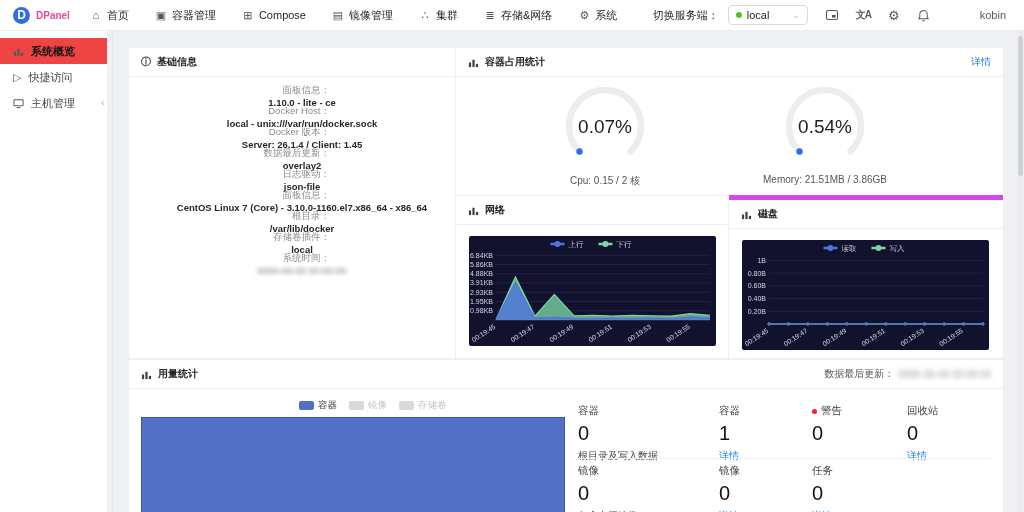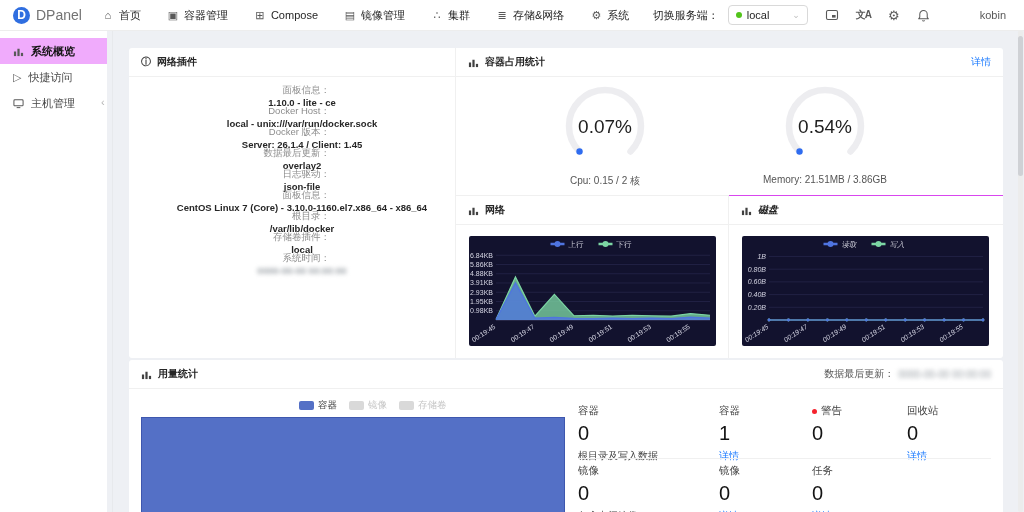--- a/index.html
+++ b/index.html
@@ -4,55 +4,55 @@
 <style>
   html,body{margin:0;padding:0;background:#dfe2e6;}
   .screen{position:relative;width:1024px;height:512px;background:#eef0f4;overflow:hidden;
           font-family:"Liberation Sans",sans-serif;color:#333;}
   
   .hdr{position:absolute;top:0;left:0;right:0;height:30px;background:#fff;border-bottom:1px solid #ededed;
        display:flex;align-items:center;z-index:9;}
   .brand{display:flex;align-items:center;gap:6px;padding:0 20px 0 13px;}
   .logo{width:17px;height:17px;border-radius:50%;background:#2f6ee0;color:#fff;font-size:12px;font-weight:700;
         display:flex;align-items:center;justify-content:center;}
-  .brand-name{font-size:14px;font-weight:400;color:#737373;}
+  .brand-name{font-size:10px;font-weight:700;color:#ec4899;}
   .nav{display:flex;align-items:center;gap:26px;font-size:11px;color:#262626;}
   .nav-item{display:flex;align-items:center;gap:5px;cursor:pointer;white-space:nowrap;}
   .nav-ic{color:#595959;font-size:11px;width:12px;text-align:center;line-height:1;}
   .hright{margin-left:auto;display:flex;align-items:center;gap:17px;padding-right:18px;font-size:11px;color:#262626;}
   .sel-label{white-space:nowrap;margin-right:-8px;}
   .select{width:80px;height:20px;border:1px solid #d9d9d9;border-radius:4px;background:#fff;
           display:flex;align-items:center;gap:5px;padding:0 7px;box-sizing:border-box;}
   .gdot{width:6px;height:6px;border-radius:50%;background:#52c41a;flex:none;}
   .sel-val{font-size:11px;color:#262626;}
   .chev{margin-left:auto;color:#bfbfbf;font-size:9px;}
   .hicon{color:#595959;font-size:13px;line-height:1;display:flex;align-items:center;cursor:pointer;}
   .hicon svg{display:block;}
   .trans{font-size:10px;font-weight:700;letter-spacing:-1px;}
   .user{color:#595959;padding-left:33px;}
   
   .side{position:absolute;top:30px;left:0;width:107px;bottom:0;background:#fff;z-index:8;}
   .side-pad{padding-top:8px;}
   .side-item{height:26px;display:flex;align-items:center;gap:7px;padding-left:13px;font-size:11px;color:#444;cursor:pointer;}
-  .side-item.active{background:#f0abfc;color:#141414;font-weight:700;text-align:right;}
+  .side-item.active{background:#ef4444;color:#141414;font-weight:700;text-align:right;}
   .side-ic{color:#595959;display:flex;}
   .collapse{position:absolute;top:66px;left:101px;color:#b5b5b5;font-size:11px;cursor:pointer;}
   .side-line{position:absolute;top:30px;bottom:0;left:112px;width:1px;background:#e7e9ec;}
   
   .card{position:absolute;background:#fff;border-radius:3px;}
   #card-top{left:129px;top:48px;width:874px;height:310px;}
   #card-bottom{left:129px;top:360px;width:874px;height:170px;}
   .sec-head{height:29px;display:flex;align-items:center;gap:6px;padding:0 12px;border-bottom:1px solid #f0f0f0;
             font-size:10px;font-weight:700;color:#262626;box-sizing:border-box;}
   .sec-head .ic{color:#404040;display:flex;}
   .detail-link{margin-left:auto;color:#1677ff;font-weight:400;font-size:10px;cursor:pointer;}
   .sec-basic{position:absolute;left:0;top:0;width:327px;height:310px;border-right:1px solid #f0f0f0;box-sizing:border-box;}
   .sec-cstats{position:absolute;left:327px;top:0;right:0;height:147px;}
   .sec-net{position:absolute;left:327px;top:147px;width:273px;bottom:0;border-top:1px solid #f0f0f0;border-right:1px solid #f0f0f0;box-sizing:border-box;}
-  .sec-disk{position:absolute;left:600px;top:147px;right:0;bottom:0;border-top:1px solid #d946ef;font-style:italic;}
+  .sec-disk{position:absolute;left:600px;top:147px;right:0;bottom:0;border-top:5px solid #d946ef;}
   
   .rows{padding-top:7px;}
   .irow{height:21px;display:flex;align-items:center;font-size:9.5px;white-space:nowrap;flex-direction:column;}
   .ilabel{width:76px;text-align:right;color:#8c8c8c;flex:none;}
   .ival{margin-left:20px;color:#262626;font-weight:700;}
   .masked{filter:blur(2px);color:#9aa0a6;}
   
   .gauge{position:absolute;top:36px;width:140px;text-align:center;}
   .glabel{font-size:10px;color:#555;margin-top:6px;white-space:nowrap;}
   
@@ -169,21 +169,21 @@
     </div>
     <span class="collapse">‹</span>
   </div>
   <div class="side-line"></div>
 
   <div class="card" id="card-top">
 
     <div class="sec-basic">
       <div class="sec-head">
         <span class="ic">ⓘ</span>
-        <span>网络插件</span>
+        <span>基础信息</span>
       </div>
       <div class="rows" id="info-rows">
           <div class="irow">
             <span class="ilabel">面板信息：</span>
             <span class="ival">1.10.0 - lite - ce</span>
           </div>
           <div class="irow">
             <span class="ilabel">Docker Host：</span>
             <span class="ival">local - unix:///var/run/docker.sock</span>
           </div>

